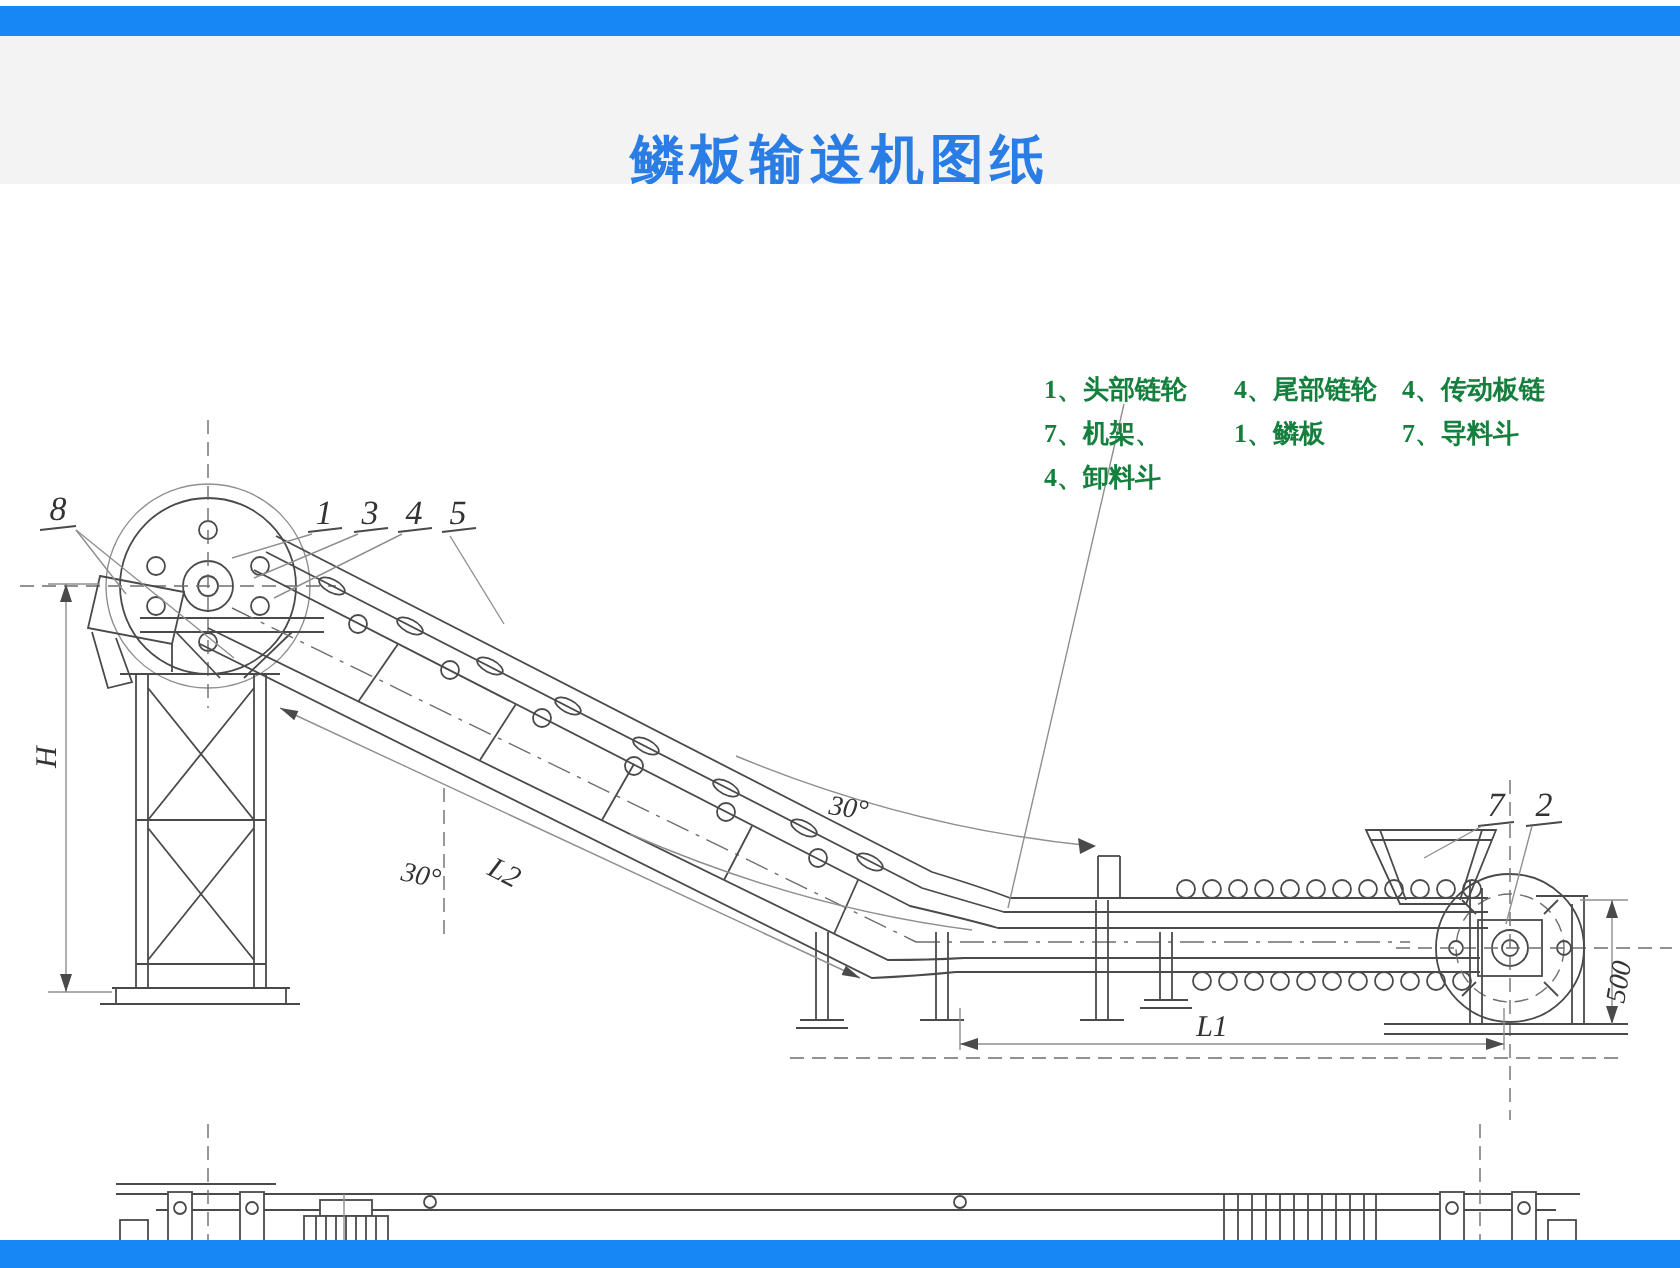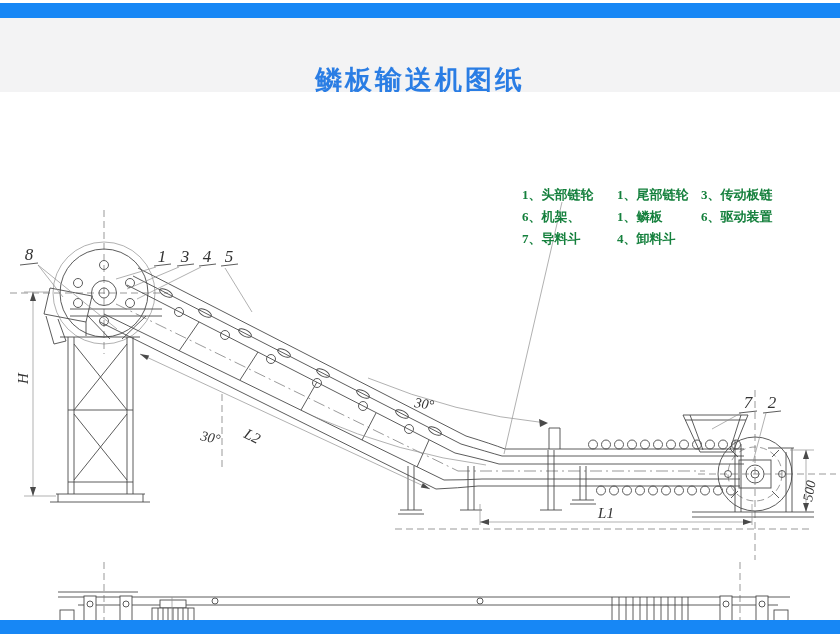--- a/index.html
+++ b/index.html
@@ -356,22 +356,21 @@
       <circle class="lnw" cx="740" cy="541" r="10"></circle>
       <circle class="ln" cx="740" cy="541" r="4.5"></circle>
       <line class="dash" x1="740" y1="470" x2="740" y2="608"></line>
     </g>
   </g>
 </svg>
 </div>
 
 <div class="legend">
   <span>1、头部链轮</span>
-  <span>1、尾部链轮</span>
-  <span>3、传动板链</span>
-  <span>6、机架、</span>
+  <span>4、尾部链轮</span>
+  <span>4、传动板链</span>
+  <span>7、机架、</span>
   <span>1、鳞板</span>
-  <span>6、驱动装置</span>
   <span>7、导料斗</span>
   <span>4、卸料斗</span>
 </div>
 
 <div class="bottom-bar"></div>
 
 </body></html>

